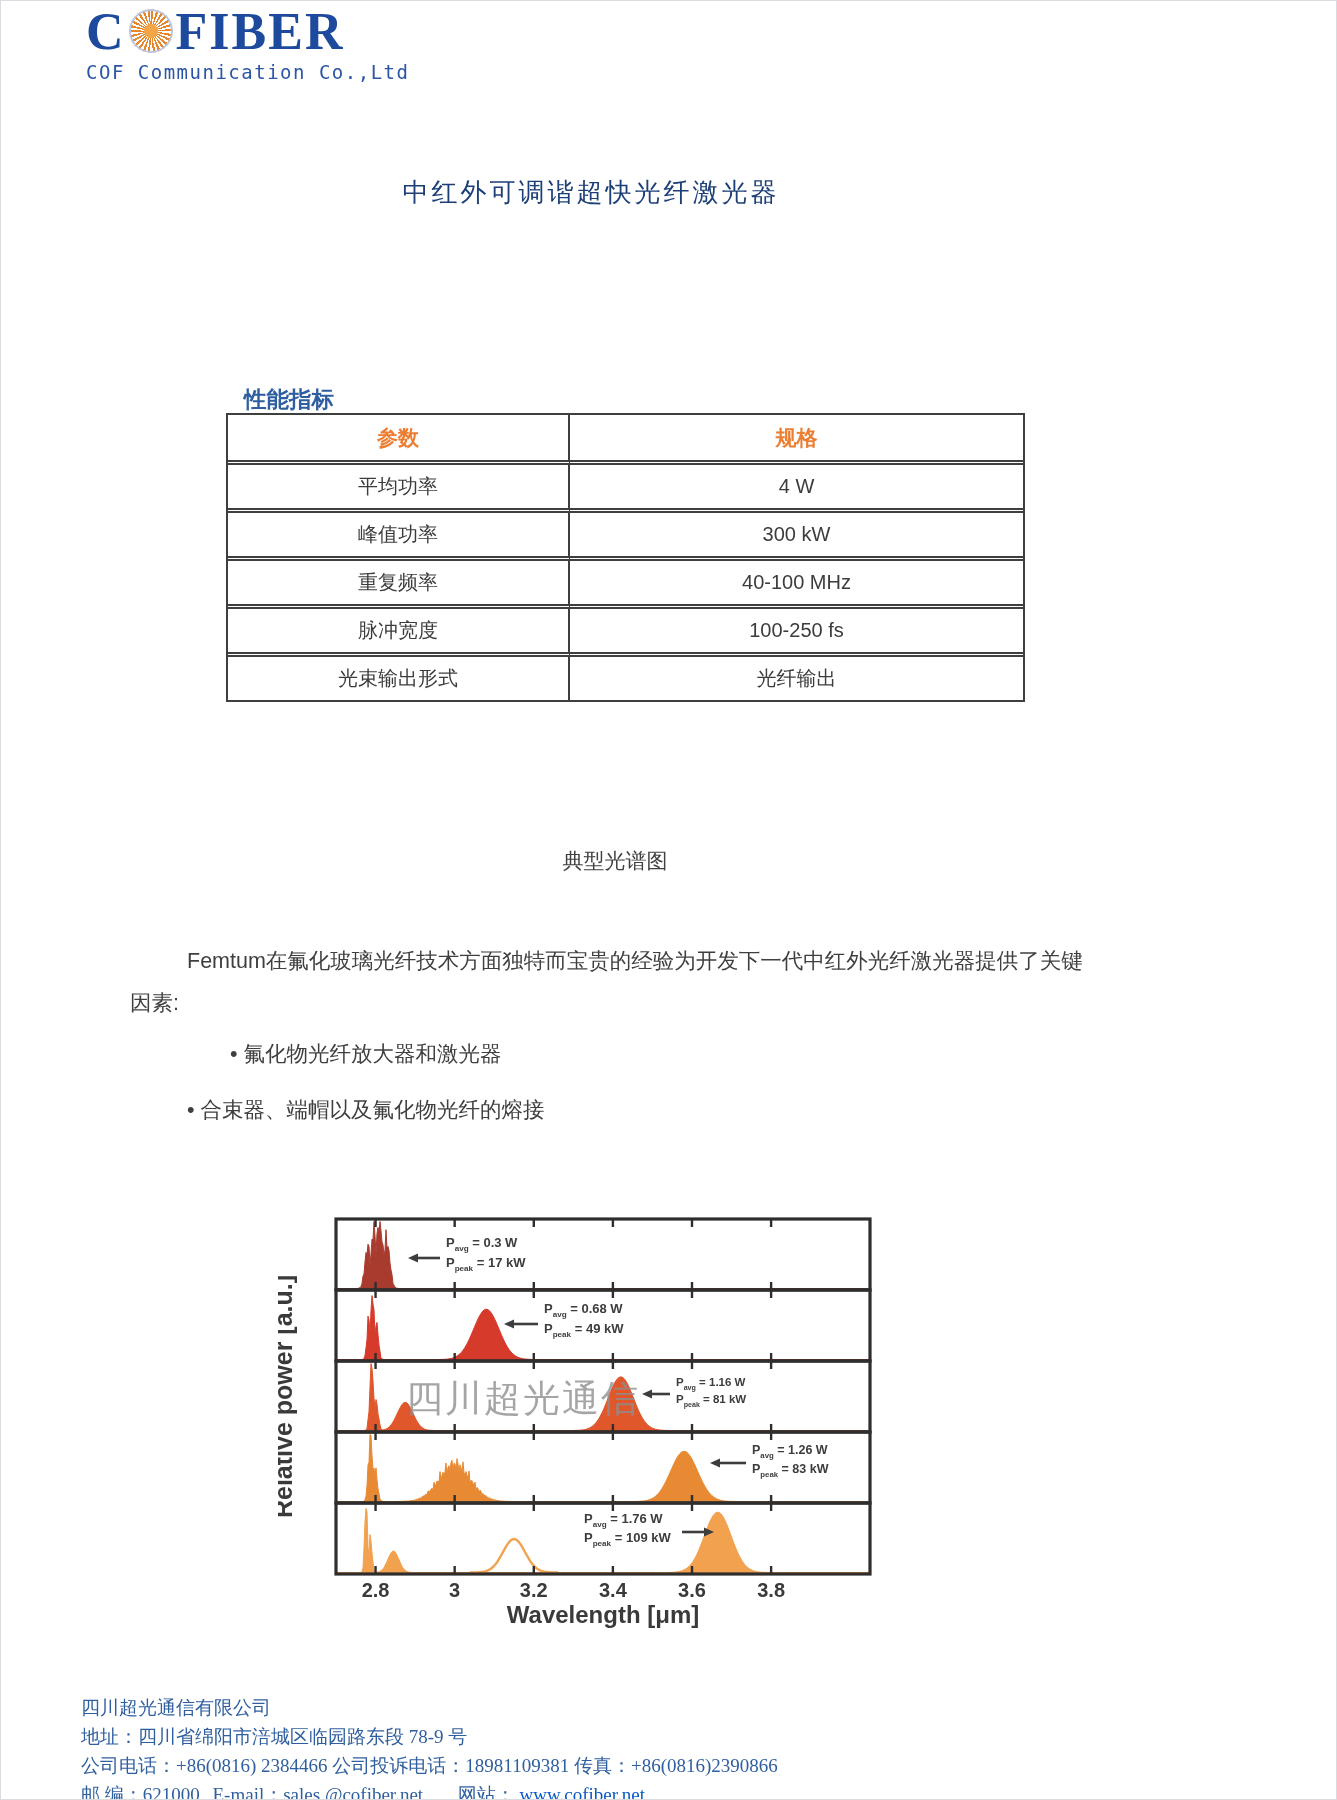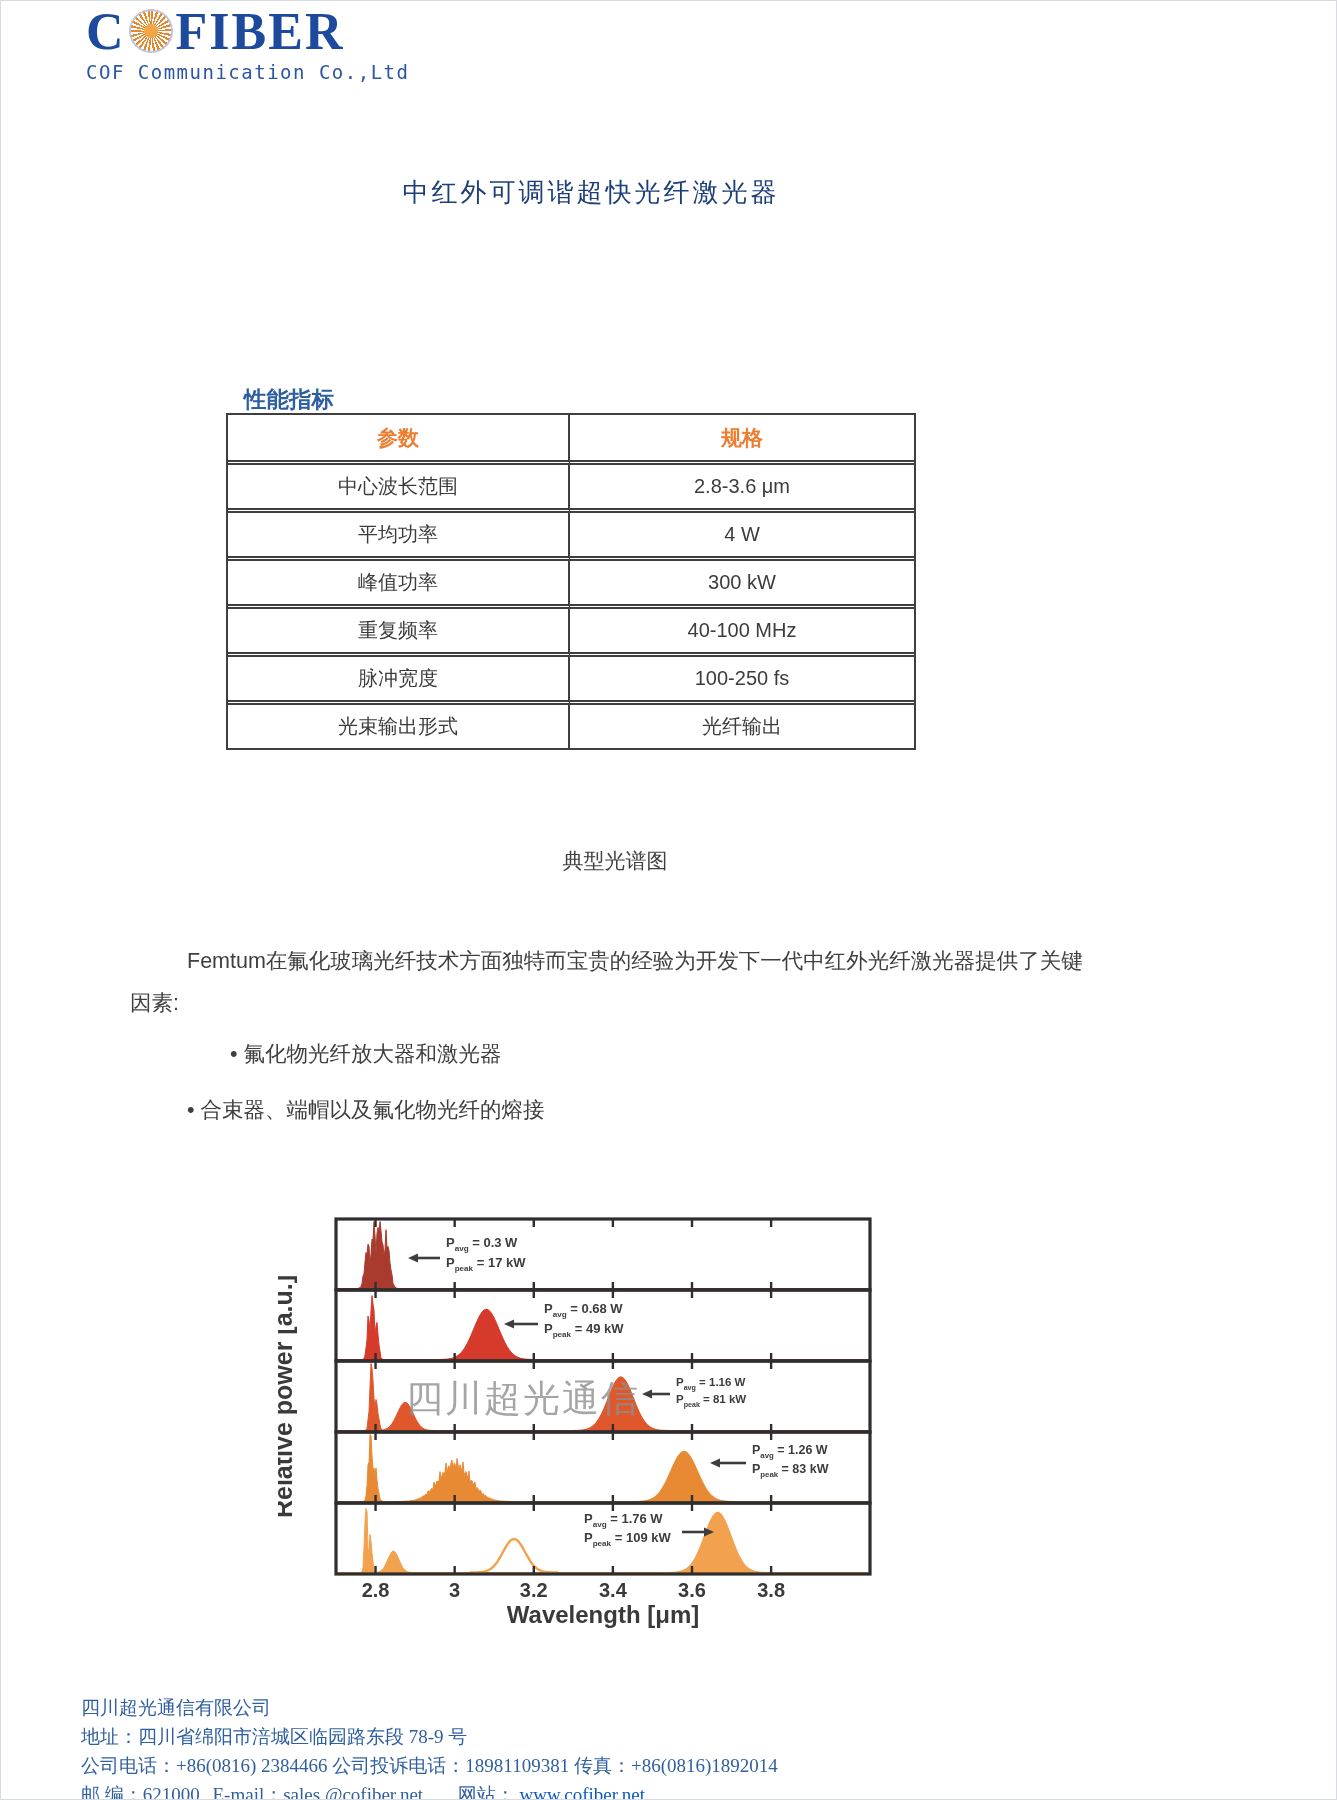--- a/index.html
+++ b/index.html
@@ -28,21 +28,21 @@
                 font-size:22.5px;font-weight:700;color:#2d5e9f;}
   .fig-caption{position:absolute;top:846px;left:0;width:1180px;text-align:center;
                font-size:21px;color:#3f3f3f;padding-left:24px;}
   .tech{position:absolute;top:939px;left:129px;width:955px;margin:0;
         font-size:21.5px;line-height:42px;color:#3f3f3f;text-indent:57px;}
   .bullets{position:absolute;top:1040px;left:186px;margin:0;padding:0;list-style:none;
            font-size:21.5px;color:#3f3f3f;text-align:center;}
   .bullets li{line-height:26px;margin-bottom:30px;}
   .bullets li::before{content:"• ";}
   
-  .spec-table{position:absolute;left:225px;top:412px;width:690px;
+  .spec-table{position:absolute;left:225px;top:412px;width:799px;
               border-collapse:separate;border-spacing:0;border:2px solid #3f3f3f;}
   .spec-table th,.spec-table td{height:43px;padding:0;text-align:center;vertical-align:middle;
               border-bottom:5px double #3f3f3f;font-size:20px;color:#3c3c3c;font-weight:400;}
   .spec-table th{color:#ed7d31;font-size:21px;font-weight:600;height:45px;}
   .spec-table th:first-child,.spec-table td:first-child{border-right:2px solid #3f3f3f;width:340px;}
   .spec-table tr:last-child td{border-bottom:none;}
   
   .chart{position:absolute;left:277px;top:1192px;width:620px;height:445px;margin:0;}
   .chart svg{width:620px;height:445px;display:block;}
   
@@ -68,24 +68,20 @@
   <h2 class="spec-heading">性能指标</h2>
 
   <table class="spec-table">
     <thead>
       <tr>
         <th>参数</th>
         <th>规格</th>
       </tr>
     </thead>
     <tbody id="spec-body">
-        <tr>
-          <td>中心波长范围</td>
-          <td>2.8-3.6 μm</td>
-        </tr>
         <tr>
           <td>平均功率</td>
           <td>4 W</td>
         </tr>
         <tr>
           <td>峰值功率</td>
           <td>300 kW</td>
         </tr>
         <tr>
           <td>重复频率</td>
@@ -212,21 +208,21 @@
         <text x="414.00000000000006" y="404" font-size="20" fill="#3a3a3a" text-anchor="middle" font-weight="600" font-family="&quot;Liberation Sans&quot;, sans-serif">3.6</text>
         <text x="493.1111111111111" y="404" font-size="20" fill="#3a3a3a" text-anchor="middle" font-weight="600" font-family="&quot;Liberation Sans&quot;, sans-serif">3.8</text>
         <text x="325" y="430" font-size="24" fill="#3a3a3a" text-anchor="middle" font-weight="600" font-family="&quot;Liberation Sans&quot;, sans-serif">Wavelength [μm]</text>
         <text x="14" y="203.5" font-size="25" fill="#3a3a3a" text-anchor="middle" font-weight="600" font-family="&quot;Liberation Sans&quot;, sans-serif" transform="rotate(-90 14 203.5)">Relative power [a.u.]</text>
       </svg>
   </figure>
 
   <footer class="footer">
     <div>四川超光通信有限公司</div>
     <div>地址：四川省绵阳市涪城区临园路东段 78-9 号</div>
-    <div>公司电话：+86(0816) 2384466  公司投诉电话：18981109381 传真：+86(0816)1892014</div>
+    <div>公司电话：+86(0816) 2384466  公司投诉电话：18981109381 传真：+86(0816)2390866</div>
     <div>
       <span>邮 编：621000</span>
       <span class="em-gap">E-mail：sales @cofiber.net</span>
       <span class="ws-label">网站：</span>
       <a class="site-link">www.cofiber.net</a>
     </div>
   </footer>
 
 </div>
 

